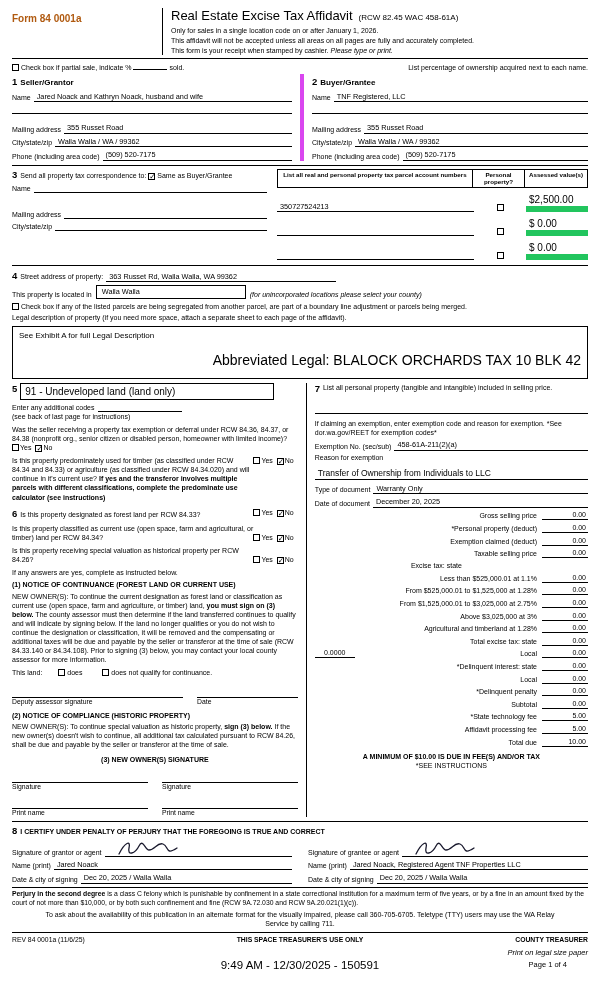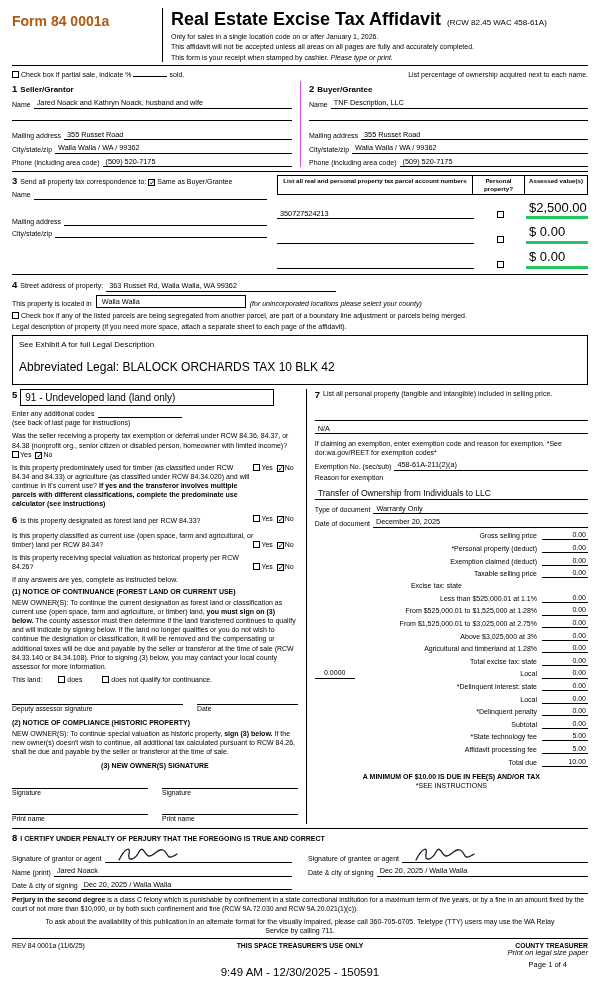--- a/index.html
+++ b/index.html
@@ -13,23 +13,23 @@
   .row { display:flex; }
   .grow { flex:1; }
 
   
   .header { display:flex; border-bottom:1.5px solid #000; padding-bottom:3px; }
   .header-left { width:150px; padding-right:6px; }
   .logo { display:flex; align-items:flex-start; gap:4px; }
   .logo-text { display:flex; flex-direction:column; }
   .dept-small { font-size:6.5px; }
   .dept-name { font-size:16px; font-weight:bold; color:#2d5234; line-height:1.05; }
-  .form-number { font-size:14px; font-weight:bold; color:#b05a10; margin-top:4px; }
+  .form-number { font-size:10px; font-weight:bold; color:#b05a10; margin-top:4px; }
   .header-right { flex:1; border-left:1.5px solid #000; padding-left:8px; }
-  .form-title { font-size:18px; font-weight:bold; }
+  .form-title { font-size:13px; font-weight:normal; }
   .title-rcw { font-size:8px; margin-left:4px; }
   .hnote { font-size:7px; margin-top:1px; }
 
   
   .line { display:flex; align-items:flex-end; margin-top:3px; }
   .lbl { white-space:nowrap; padding-right:3px; }
   .fl { border-bottom:1px solid #000; flex:1; min-height:9px; }
   .ul { border-bottom:1px solid #000; height:9px; }
   .val { font-size:7.3px; padding:0 3px; }
   .bigval { font-size:8.5px; }
@@ -40,46 +40,46 @@
   .ynlbl { margin:0 4px 0 1px; }
   .yn { white-space:nowrap; }
 
   
   .partial { display:flex; justify-content:space-between; padding:3px 0 2px; align-items:flex-end; }
   .pct-line { display:inline-block; width:34px; border-bottom:1px solid #000; height:8px; margin:0 2px; }
 
   
   .s12 { display:flex; border-bottom:1px solid #000; padding-bottom:4px; }
   .s12 .col { width:50%; padding:2px 8px 0 0; }
-  .s12 .col + .col { border-left:1px solid #d946ef; padding-left:8px; padding-right:0; }
+  .s12 .col + .col { border-left:4px solid #d946ef; padding-left:8px; padding-right:0; }
   .sec-title { font-weight:bold; font-size:8px; }
   .secnum { font-weight:bold; font-size:9.5px; margin-right:3px; }
   .gap6 { height:6px; }
 
   
   .s3 { display:flex; border-bottom:1px solid #000; padding:3px 0 5px; }
   .s3-left { width:46%; padding-right:10px; }
   .s3-right { flex:1; }
   .pt-head { display:flex; border:1px solid #000; }
   .pt-head > div { padding:1px 2px; font-weight:bold; font-size:6.2px; text-align:center; line-height:1.25; }
   .pt-c1 { flex:1; border-right:1px solid #000; }
   .pt-c2 { width:52px; border-right:1px solid #000; }
   .pt-c3 { width:62px; }
   .pt-row { display:flex; align-items:flex-end; margin-top:5px; }
   .p-parcel { flex:1; border-bottom:1px solid #000; font-size:7.3px; padding:0 3px; min-height:9px; }
   .p-cbcell { width:52px; text-align:center; }
-  .p-val { width:62px; border-bottom:3px solid #22c55e; font-size:13px; padding:0 3px; min-height:9px; }
+  .p-val { width:62px; border-bottom:6px solid #22c55e; font-size:10px; padding:0 3px; min-height:9px; }
 
   
   .s4 { padding:3px 0 2px; }
   .located-box { border:1px solid #000; width:150px; padding:1px 5px; margin:0 4px; font-size:7.3px; min-height:10px; }
 
   .legal-box { border:1.5px solid #000; padding:4px 6px 9px; margin:2px 0 4px; }
   .legal-box .l1 { font-size:8px; }
-  .legal-box .l2 { font-size:12px; margin-top:9px; }
+  .legal-box .l2 { font-size:14px; margin-top:9px;text-align:right; }
 
   
   .cols { display:flex; }
   .cleft { width:51%; padding-right:8px; }
   .cright { flex:1; border-left:1px solid #000; padding-left:8px; }
   .code-box { border:1px solid #000; padding:1px 4px; font-size:10px; flex:1; margin-right:24px; min-height:11px; }
   .q { margin-top:4px; }
   .para { margin-top:2px; }
   .caption { font-size:6.8px; }
 
@@ -154,21 +154,21 @@
         </div>
       <div class="line">
           <span class="lbl">Phone (including area code)</span>
           <span class="fl val">(509) 520-7175</span>
         </div>
     </div>
     <div class="col">
       <div><span class="secnum">2</span><span class="sec-title">Buyer/Grantee</span></div>
       <div class="line">
           <span class="lbl">Name</span>
-          <span class="fl val">TNF Description, LLC</span>
+          <span class="fl val">TNF Registered, LLC</span>
         </div>
       <div class="line">
           <span class="fl"></span>
         </div>
       <div class="gap6"></div>
       <div class="line">
           <span class="lbl">Mailing address</span>
           <span class="fl val">355 Russet Road</span>
         </div>
       <div class="line">
@@ -347,23 +347,20 @@
       </div>
     </div>
 
     <div class="cright">
 
       <div class="row" style="align-items:flex-start">
         <span class="secnum">7</span>
         <span>List all personal property (tangible and intangible) included in selling price.</span>
       </div>
       <div class="ul" style="margin-top:10px"></div>
-      <div class="line">
-          <span class="fl val">N/A</span>
-        </div>
 
       <div style="margin-top:5px">If claiming an exemption, enter exemption code and reason for exemption. *See dor.wa.gov/REET for exemption codes*</div>
       <div class="line">
           <span class="lbl">Exemption No. (sec/sub)</span>
           <span class="fl val">458-61A-211(2)(a)</span>
         </div>
       <div style="margin-top:2px">Reason for exemption</div>
       <div class="line" style="margin-top:6px">
           <span class="fl val bigval">Transfer of Ownership from Individuals to LLC</span>
         </div>
@@ -484,20 +481,24 @@
       <div class="s8-col">
         <div class="line" style="margin-top:8px">
           <span class="lbl">Signature of grantee or agent</span>
           <span class="fl sigfl">
             <svg class="scribble" width="70" height="18" viewBox="0 0 70 18">
                 <path d="M4 14 C10 2 16 0 14 8 C12 16 20 14 24 6 C28 -2 30 10 34 10 C40 10 42 2 48 4 C54 6 50 16 62 8" fill="none" stroke="#1a1a2e" stroke-width="1.3" stroke-linecap="round"></path>
               </svg>
           </span>
         </div>
         <div class="line">
+            <span class="lbl">Name (print)</span>
+            <span class="fl val">Jared Noack, Registered Agent TNF Properties LLC</span>
+          </div>
+        <div class="line">
             <span class="lbl">Date &amp; city of signing</span>
             <span class="fl val">Dec 20, 2025 / Walla Walla</span>
           </div>
       </div>
     </div>
   </div>
 
   <div class="perjury">
     <b>Perjury in the second degree</b><span> is a class C felony which is punishable by confinement in a state correctional institution for a maximum term of five years, or by a fine in an amount fixed by the court of not more than $10,000, or by both such confinement and fine (RCW 9A.72.030 and RCW 9A.20.021(1)(c)).</span>
   </div>

